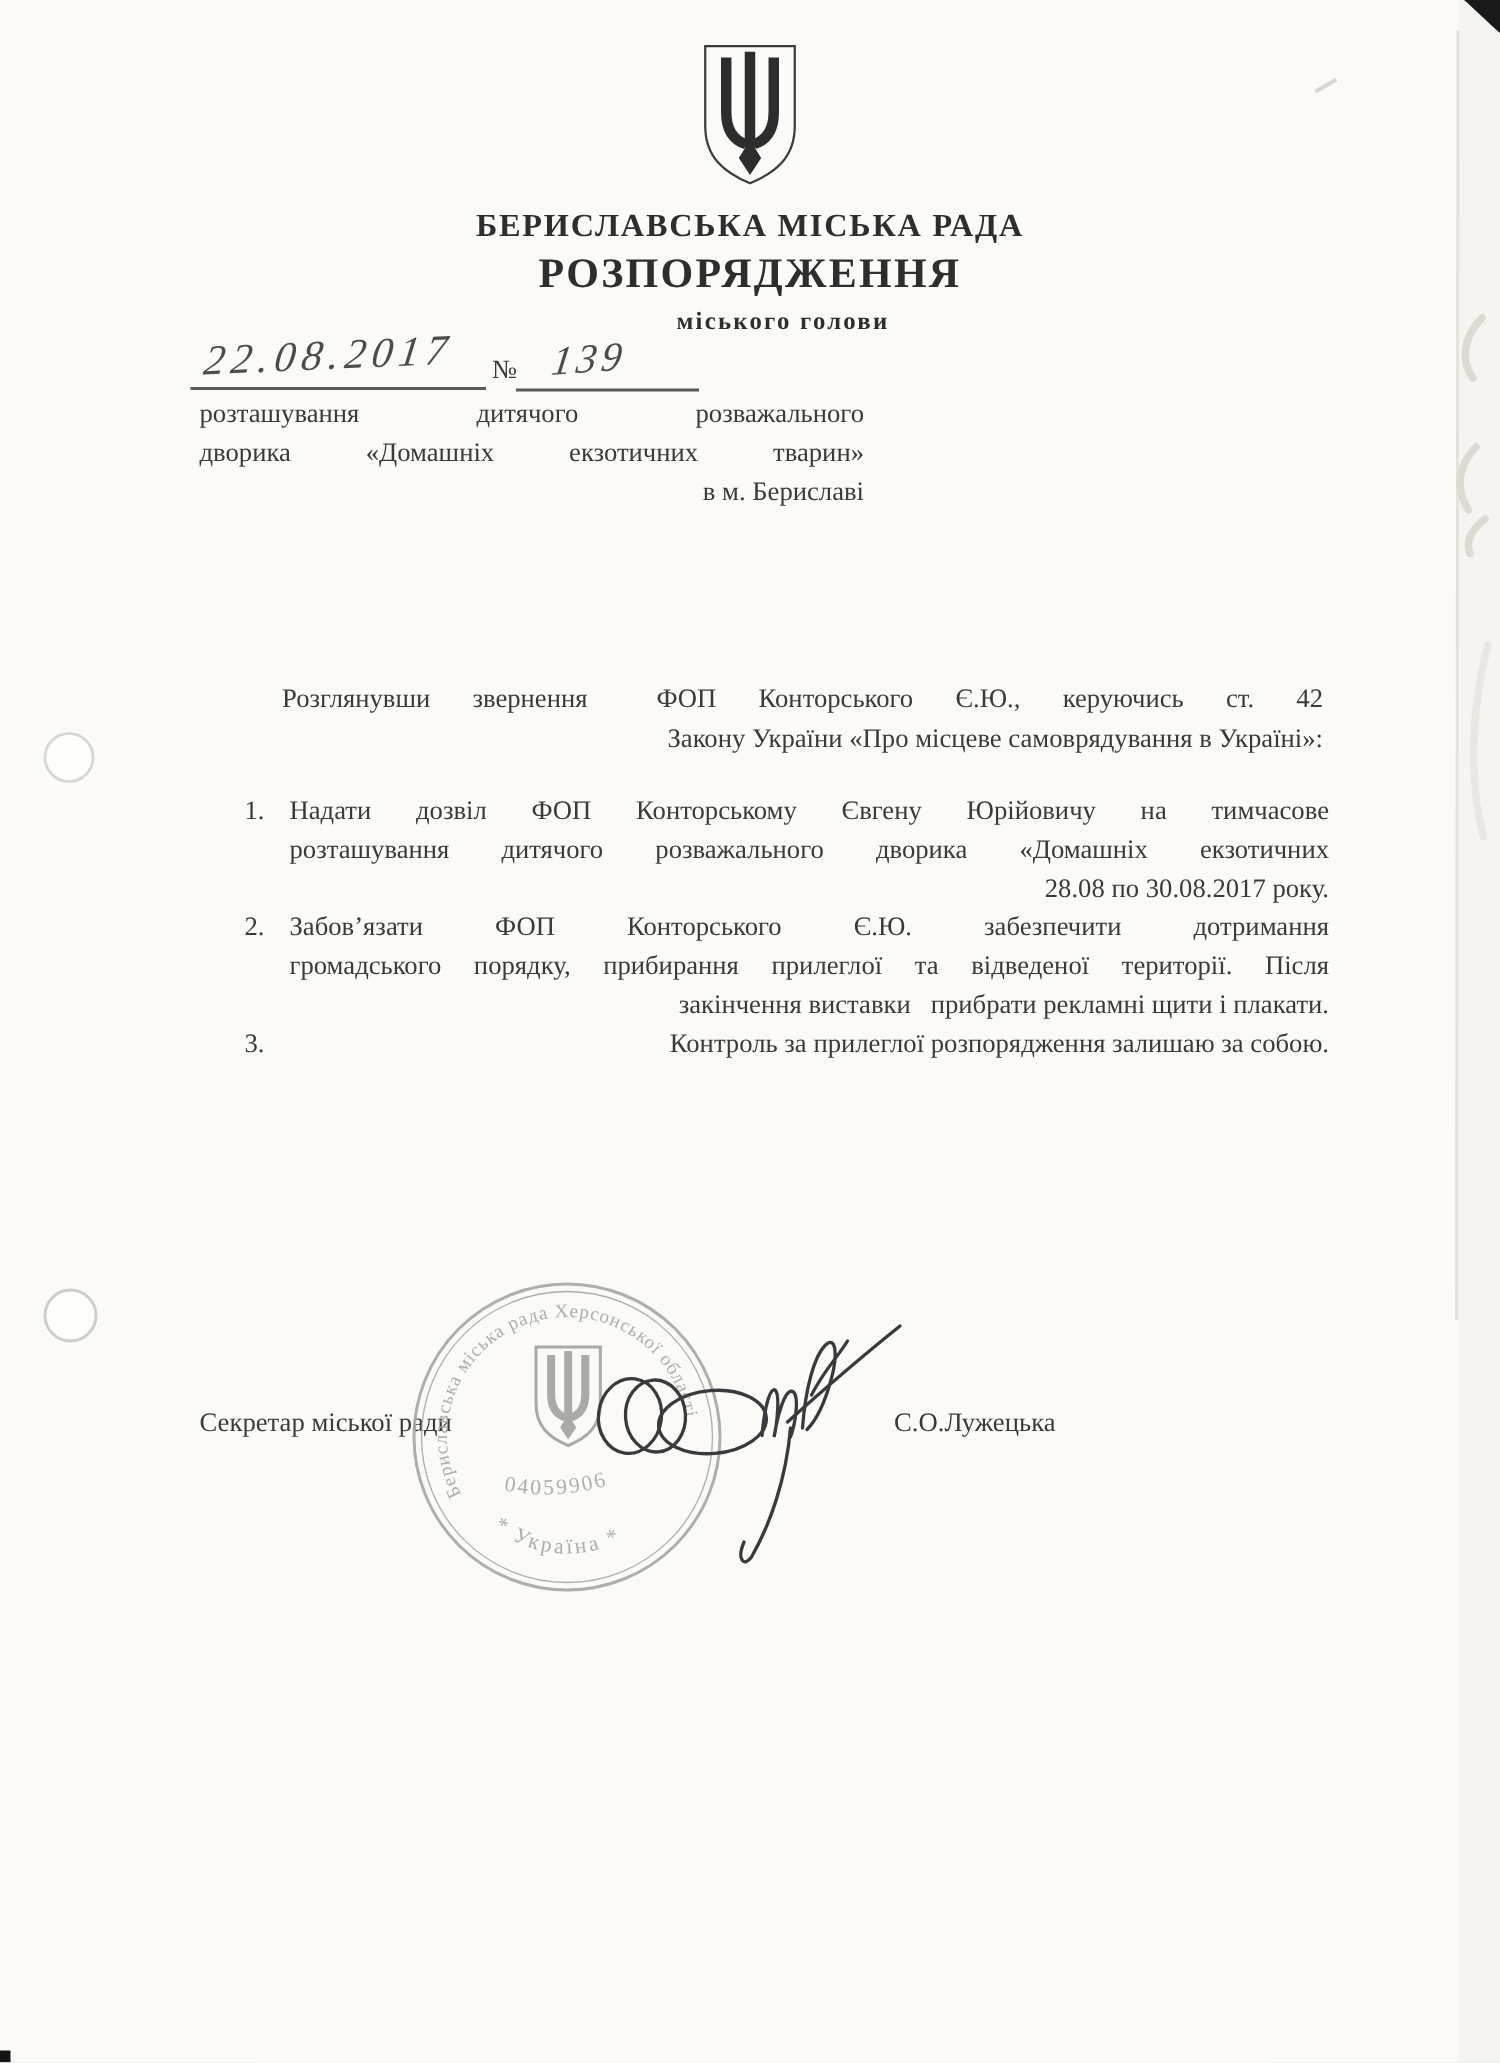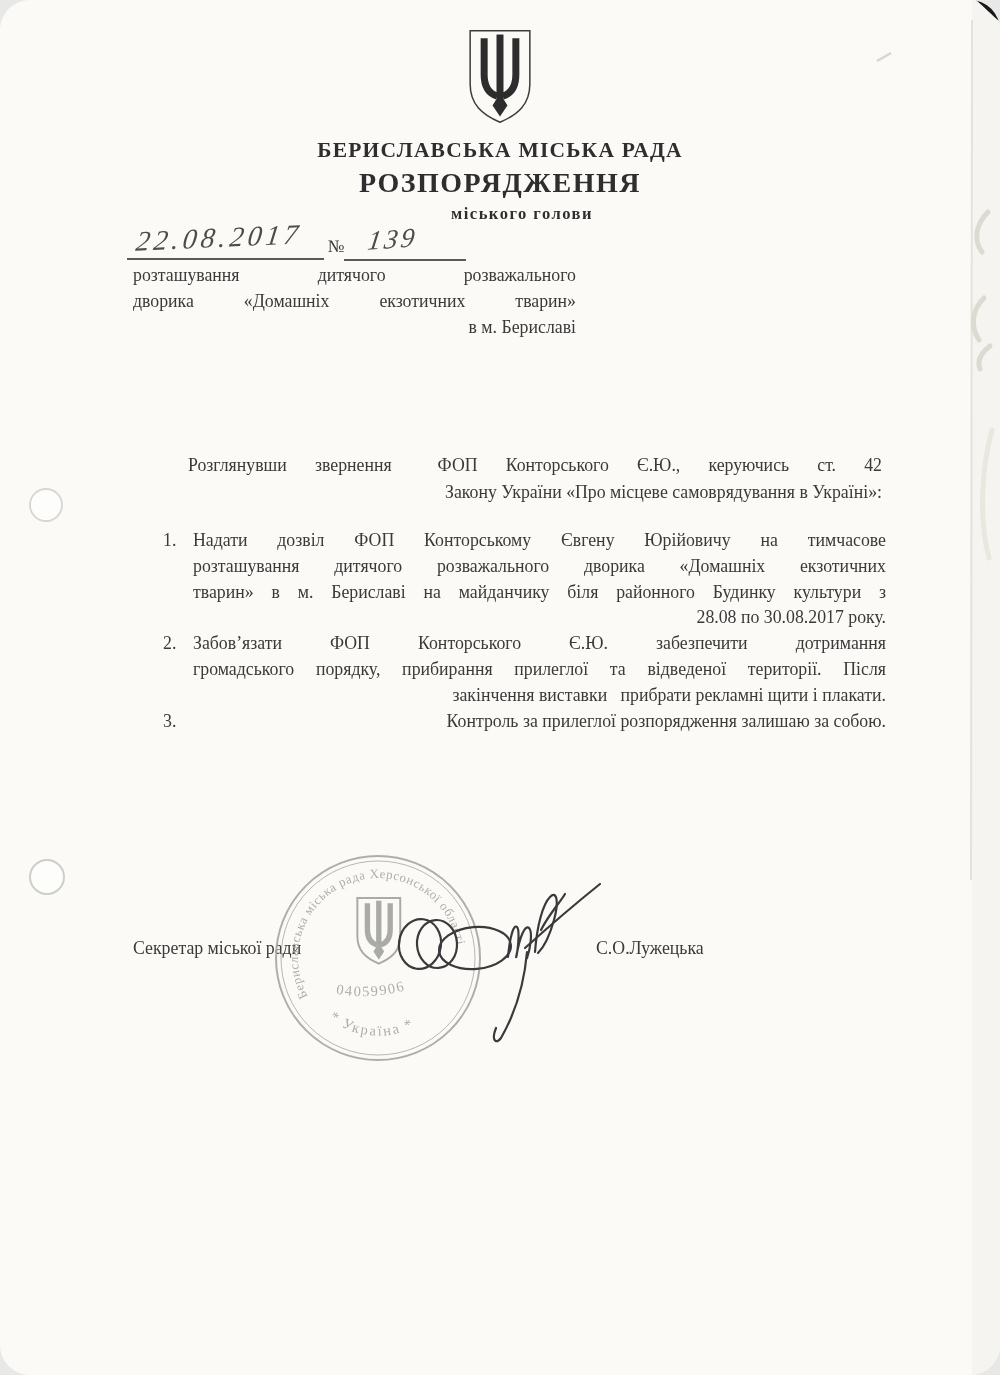--- a/index.html
+++ b/index.html
@@ -1,21 +1,20 @@
 <!DOCTYPE html>
 <html><head>
 <meta charset="utf-8">
 <style>
   html,body { margin:0; padding:0; background:#e8e8e6; }
   .page {
     position:relative; width:1000px; height:1375px;
     background:#fbfaf7; overflow:hidden;
     font-family:"Liberation Serif", serif;
     color:#3a3a3a;
-    border-radius:30px;
   }
   svg { display:block; }
 
   
   .emblem { position:absolute; left:461px; top:28px; width:78px; height:97px; }
   .titleblock { position:absolute; left:0; top:138px; width:1000px; text-align:center; color:#2e2e2e; }
   .org   { font-size:21.5px; font-weight:bold; letter-spacing:1.2px; }
   .dtype { font-size:28px; font-weight:bold; letter-spacing:1.5px; margin-top:4px; }
   .issuer{ font-size:16.5px; font-weight:bold; letter-spacing:1.5px; margin-top:5px;padding-left:44px; }
 
@@ -102,21 +101,20 @@
     <div class="ln jl indent">Розглянувши звернення  ФОП Конторського Є.Ю., керуючись ст. 42</div>
     <div class="ln ll">Закону України «Про місцеве самоврядування в Україні»:</div>
   </div>
 
   <div class="items">
     <div class="item">
       <div class="inum">1.</div>
       <div class="ibody">
         <div class="ln jl">Надати дозвіл ФОП Конторському Євгену Юрійовичу на тимчасове</div>
         <div class="ln jl">розташування дитячого розважального дворика «Домашніх екзотичних</div>
-        <div class="ln jl">тварин» в м. Бериславі на майданчику біля районного Будинку культури з</div>
         <div class="ln ll">28.08 по 30.08.2017 року.</div>
       </div>
     </div>
     <div class="item">
       <div class="inum">2.</div>
       <div class="ibody">
         <div class="ln jl">Забов’язати ФОП Конторського Є.Ю. забезпечити дотримання</div>
         <div class="ln jl">громадського порядку, прибирання прилеглої та відведеної території. Після</div>
         <div class="ln ll">закінчення виставки  прибрати рекламні щити і плакати.</div>
       </div>

